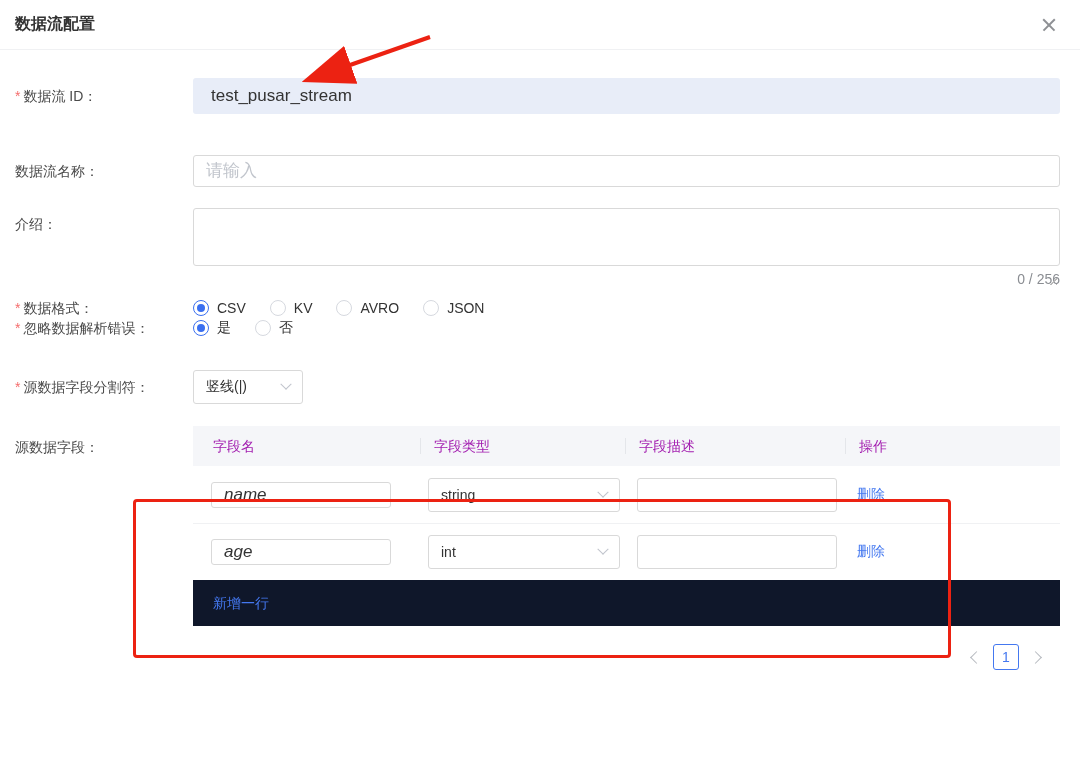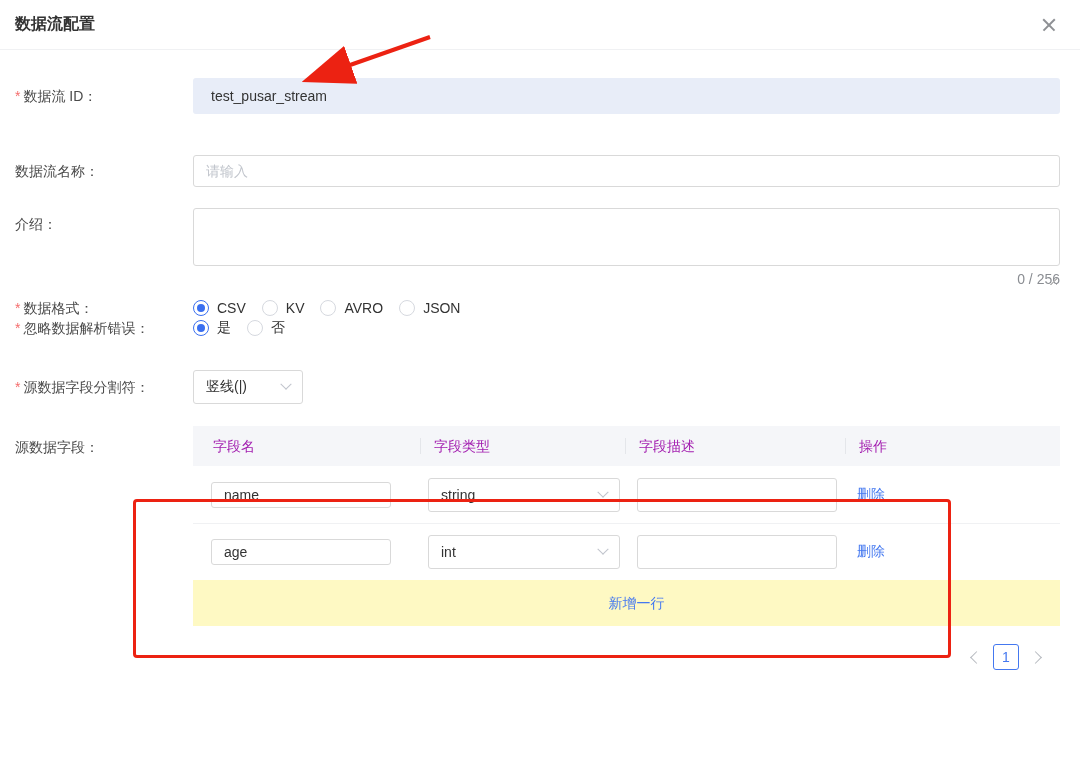--- a/index.html
+++ b/index.html
@@ -24,37 +24,37 @@
   
   .dialog-body { padding: 28px 20px 0 15px; }
   .form-row { display: flex; align-items: center; }
   .form-row.align-top { align-items: flex-start; }
   .f-label { width: 178px; flex: 0 0 178px; color: #4a4a4a; line-height: 20px; }
   .req { color: #f56c6c; margin-right: 3px; }
   .f-control { flex: 1; min-width: 0; position: relative; }
 
   .text-input {
     width: 100%; height: 32px; border: 1px solid #d9d9d9; border-radius: 3px;
-    padding: 0 12px; font-size: 14px; color: #333; outline: none;
+    padding: 0 12px; font-size: 17px; color: #333; outline: none;
     font-family: "Liberation Sans", sans-serif;
   }
   .text-input::placeholder { color: #c1c5cc; }
   .id-input {
     height: 36px; background: #e8edf8; border: none; padding: 0 18px; color: #333;
   }
   textarea.text-input { height: 58px; padding: 6px 12px; resize: none; display: block; }
   .resize-handle {
     position: absolute; right: 3px; bottom: 3px; width: 9px; height: 9px;
     clip-path: polygon(100% 0, 100% 100%, 0 100%);
     background: repeating-linear-gradient(-45deg, #b9b9b9 0 1px, transparent 1px 4px);
   }
   .counter-row { text-align: right; color: #8a8d92; margin: 4px 0 0 0; height: 18px; line-height: 18px; }
 
   
-  .radio-group { display: flex; align-items: center; gap: 16px; height: 20px; text-align: right; }
+  .radio-group { display: flex; align-items: center; gap: 24px; height: 20px; text-align: right; }
   .radio { display: inline-flex; align-items: center; gap: 8px; cursor: pointer; color: #333; }
   .rb {
     width: 16px; height: 16px; border-radius: 50%;
     border: 1px solid #d6d9df; background: #fff; position: relative; flex: 0 0 16px;
   }
   .rb.checked { border: 1.5px solid #3a6ff0; }
   .rb.checked::after {
     content: ""; position: absolute; left: 50%; top: 50%; width: 8px; height: 8px;
     margin: -4px 0 0 -4px; border-radius: 50%; background: #3a6ff0;
   }
@@ -89,24 +89,24 @@
   .t-head .th.c1 { padding-left: 20px; }
   .t-head .th + .th::before {
     content: ""; position: absolute; left: 0; top: 50%; margin-top: -8px;
     width: 1px; height: 16px; background: #e4e6ea;
   }
   .t-row { height: 57px; background: #fff; }
   .t-row + .t-row { border-top: 1px solid #f0f1f3; }
   .t-row .td { padding-left: 8px; }
   .t-row .td.c1 { padding-left: 18px; }
   .t-row .td.c3, .t-row .td.c4 { padding-left: 12px; }
-  .cell-input { width: 180px; height: 26px; }
+  .cell-input { width: 180px; height: 26px; font-style: italic; }
   .cell-input-desc { width: 200px; height: 34px; }
   .row-select { width: 192px; height: 34px; }
-  .t-foot { display: block; height: 46px; background: #fef9c3; line-height: 46px; padding-left: 20px; text-align: center; }
+  .t-foot { display: block; height: 46px; background: #0f172a; line-height: 46px; padding-left: 20px; }
   .link { color: #4478f0; text-decoration: none; cursor: pointer; }
 
   
   .pagination { display: flex; justify-content: flex-end; align-items: center; gap: 12px; margin: 18px 20px 0 0; }
   .pg-chev { width: 9px; height: 9px; cursor: pointer; }
   .pg-chev.left { border-left: 1.6px solid #b6b9bf; border-top: 1.6px solid #b6b9bf; transform: rotate(-45deg); }
   .pg-chev.right { border-right: 1.6px solid #b6b9bf; border-top: 1.6px solid #b6b9bf; transform: rotate(45deg); }
   .pg-page {
     min-width: 26px; height: 26px; border: 1px solid #4478f0; border-radius: 3px;
     color: #4478f0; display: inline-flex; align-items: center; justify-content: center;

